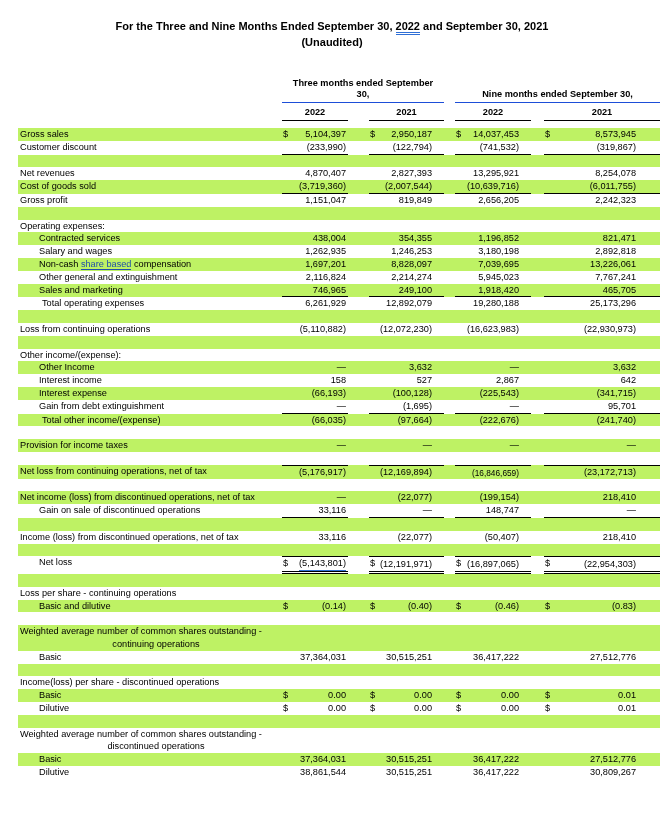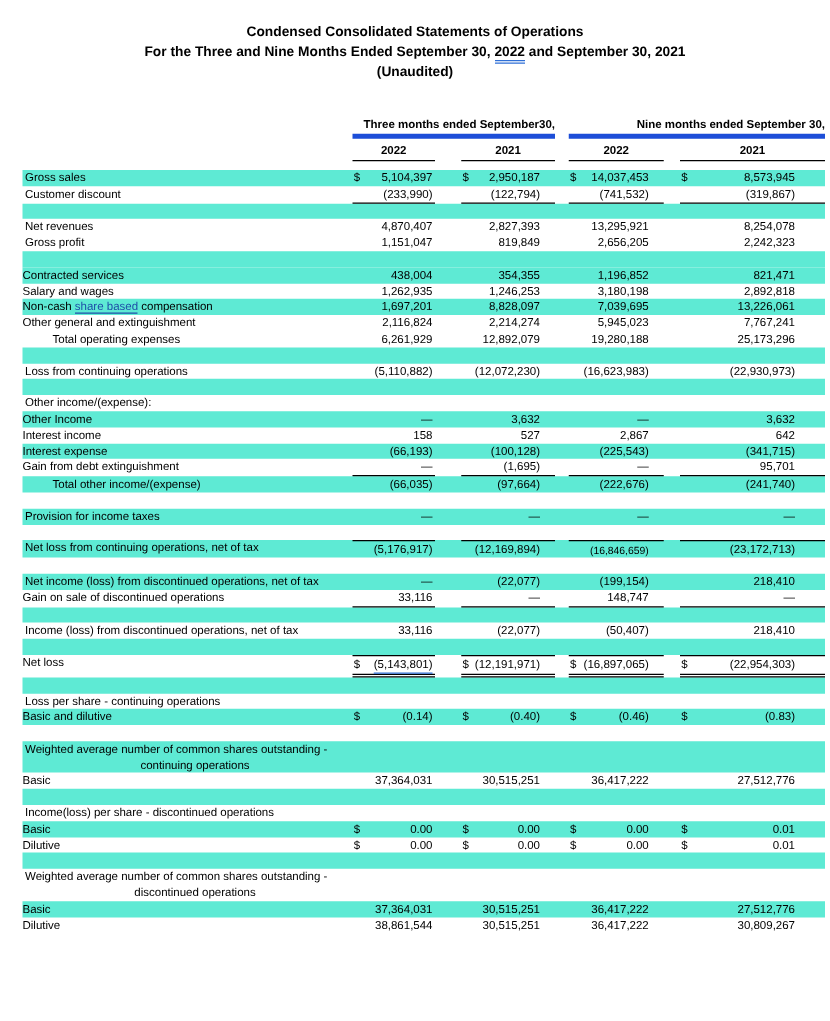--- a/index.html
+++ b/index.html
@@ -13,33 +13,33 @@
   }
   
   .title-block{padding-top:18px;text-align:center;font-weight:bold;font-size:11px;line-height:16px;}
   .title-block .tline{white-space:nowrap;}
   .year-edit{border-bottom:3px double #2f6fd6;padding-bottom:0px;}
   
   .tbl{margin-left:18px;width:642px;}
   .grid{display:grid;grid-template-columns:264px 66px 21px 75px 11px 76px 13px 116px;}
   
   .thead{margin-top:28px;}
-  .grp{border-bottom:4px solid #1d4ed8;font-weight:bold;font-size:9.2px;line-height:11px;text-align:center;display:flex;flex-direction:row;justify-content:flex-end;padding-bottom:2px;}
+  .grp{border-bottom:1px solid #1d4ed8;font-weight:bold;font-size:9.2px;line-height:11px;text-align:center;display:flex;flex-direction:column;justify-content:flex-end;padding-bottom:2px;}
   .grp1{grid-column:2/5;}
   .grp2{grid-column:6/9;}
   .yrow{margin-top:3px;}
   .yr{border-bottom:1px solid #000;font-weight:bold;font-size:9.2px;line-height:13px;text-align:center;padding-bottom:1px;}
   .y1{grid-column:2;} .y2{grid-column:4;} .y3{grid-column:6;} .y4{grid-column:8;}
   
   .tbody{margin-top:7px;}
   .row{min-height:12.8px;}
   .row.tall{min-height:25.6px;}
-  .row.bgb{background:#5eead4;}
+  .row.bgb{background:#bef264;}
   .lab{grid-column:1;font-size:9.2px;line-height:12.8px;white-space:nowrap;padding-left:2px;}
-  .ind1{padding-left:0;}
+  .ind1{padding-left:21px;}
   .ind2{padding-left:24px;}
   .l2{display:block;padding-left:10px;text-align:center;}
   .cell{font-size:9.2px;line-height:12.8px;display:flex;justify-content:flex-end;align-items:center;position:relative;}
   .cell .dollar{position:absolute;left:1px;top:0;line-height:12.8px;}
   .cc1{grid-column:2;padding-right:2px;}
   .cc2{grid-column:4;padding-right:12px;}
   .cc3{grid-column:6;padding-right:12px;}
   .cc4{grid-column:8;padding-right:24px;}
   .ubs{border-bottom:1px solid #000;text-align:center;}
   .ubd{border-bottom:3px double #000;}
@@ -48,21 +48,20 @@
   .val.edit{border-bottom:1px solid #2f6fd6;}
   .val.small{font-size:8.3px;position:relative;top:1px;}
   .link-mark{color:#1f4fa8;border-bottom:1px solid #1f4fa8;}
 </style>
 </head>
 <body>
 
 <div class="page">
 
   <div class="title-block">
-    <div class="tline">Condensed Consolidated Statements of Operations</div>
     <div class="tline"><span>For the Three and Nine Months Ended September 30, </span><span class="year-edit">2022</span><span> and September 30, 2021</span></div>
     <div class="tline">(Unaudited)</div>
   </div>
 
   <div class="tbl">
     <div class="thead">
       <div class="grid">
         <div class="grp grp1">
           <span>Three months ended September</span>
           <span>30,</span>
@@ -122,36 +121,54 @@
           <div class="cell cc2">
             <span class="val">2,827,393</span>
           </div>
           <div class="cell cc3">
             <span class="val">13,295,921</span>
           </div>
           <div class="cell cc4">
             <span class="val">8,254,078</span>
           </div>
         </div>
+        <div class="grid row bgb">
+          <div class="lab">Cost of goods sold</div>
+          <div class="cell cc1 ubs">
+            <span class="val">(3,719,360)</span>
+          </div>
+          <div class="cell cc2 ubs">
+            <span class="val">(2,007,544)</span>
+          </div>
+          <div class="cell cc3 ubs">
+            <span class="val">(10,639,716)</span>
+          </div>
+          <div class="cell cc4 ubs">
+            <span class="val">(6,011,755)</span>
+          </div>
+        </div>
         <div class="grid row">
           <div class="lab">Gross profit</div>
           <div class="cell cc1">
             <span class="val">1,151,047</span>
           </div>
           <div class="cell cc2">
             <span class="val">819,849</span>
           </div>
           <div class="cell cc3">
             <span class="val">2,656,205</span>
           </div>
           <div class="cell cc4">
             <span class="val">2,242,323</span>
           </div>
         </div>
         <div class="grid row bgb"></div>
+        <div class="grid row">
+          <div class="lab">Operating expenses:</div>
+        </div>
         <div class="grid row bgb">
           <div class="lab ind1">Contracted services</div>
           <div class="cell cc1">
             <span class="val">438,004</span>
           </div>
           <div class="cell cc2">
             <span class="val">354,355</span>
           </div>
           <div class="cell cc3">
             <span class="val">1,196,852</span>
@@ -196,20 +213,35 @@
             <span class="val">2,116,824</span>
           </div>
           <div class="cell cc2">
             <span class="val">2,214,274</span>
           </div>
           <div class="cell cc3">
             <span class="val">5,945,023</span>
           </div>
           <div class="cell cc4">
             <span class="val">7,767,241</span>
+          </div>
+        </div>
+        <div class="grid row bgb">
+          <div class="lab ind1">Sales and marketing</div>
+          <div class="cell cc1 ubs">
+            <span class="val">746,965</span>
+          </div>
+          <div class="cell cc2 ubs">
+            <span class="val">249,100</span>
+          </div>
+          <div class="cell cc3 ubs">
+            <span class="val">1,918,420</span>
+          </div>
+          <div class="cell cc4 ubs">
+            <span class="val">465,705</span>
           </div>
         </div>
         <div class="grid row">
           <div class="lab ind2">Total operating expenses</div>
           <div class="cell cc1">
             <span class="val">6,261,929</span>
           </div>
           <div class="cell cc2">
             <span class="val">12,892,079</span>
           </div>

